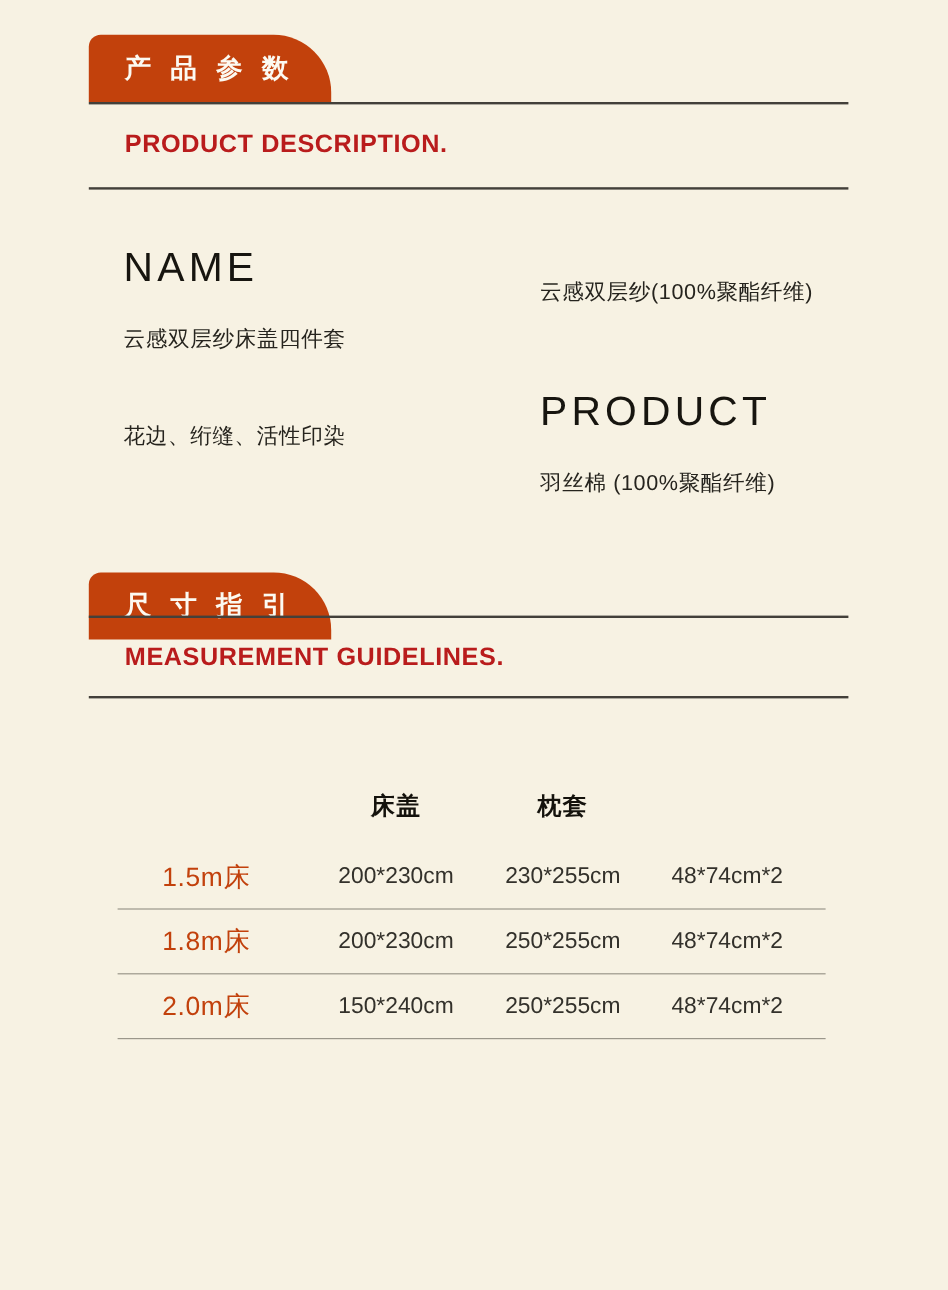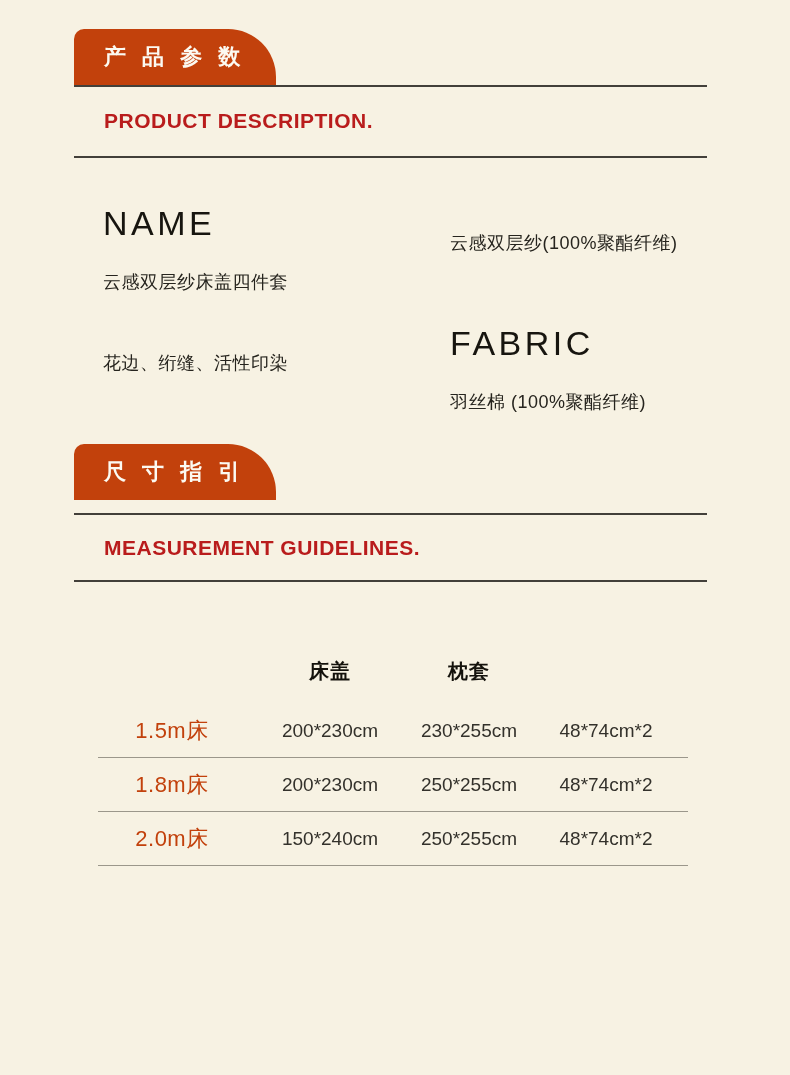--- a/index.html
+++ b/index.html
@@ -29,21 +29,21 @@
     color: #fcfaf2;
     display: flex;
     align-items: center;
     padding-left: 30px;
     box-sizing: border-box;
     font-size: 22px;
     font-weight: bold;
     letter-spacing: 5px;
   }
   .badge-1 { top: 29px; }
-  .badge-2 { top: 444px; }
+  .badge-2 { top: 477px; }
 
   .rule {
     position: absolute;
     left: 74px;
     width: 633px;
     border-top: 2px solid #43403a;
     height: 0;
   }
   .rule-1 { top: 85px; }
   .rule-2 { top: 156px; }
@@ -131,21 +131,21 @@
     <div class="f-label">NAME</div>
     <div class="f-value">云感双层纱床盖四件套</div>
   </div>
   <div class="field f-fabric">
     <div class="f-value">云感双层纱(100%聚酯纤维)</div>
   </div>
   <div class="field f-carft">
     <div class="f-value">花边、绗缝、活性印染</div>
   </div>
   <div class="field f-filling">
-    <div class="f-label">FABRIC</div>
+    <div class="f-label">PRODUCT</div>
     <div class="f-value">羽丝棉 (100%聚酯纤维)</div>
   </div>
 
   <div class="badge badge-2">
     <span>尺 寸 指 引</span>
   </div>
   <div class="rule rule-3"></div>
   <div class="en-heading en-heading-2">MEASUREMENT GUIDELINES.</div>
   <div class="rule rule-4"></div>
 

